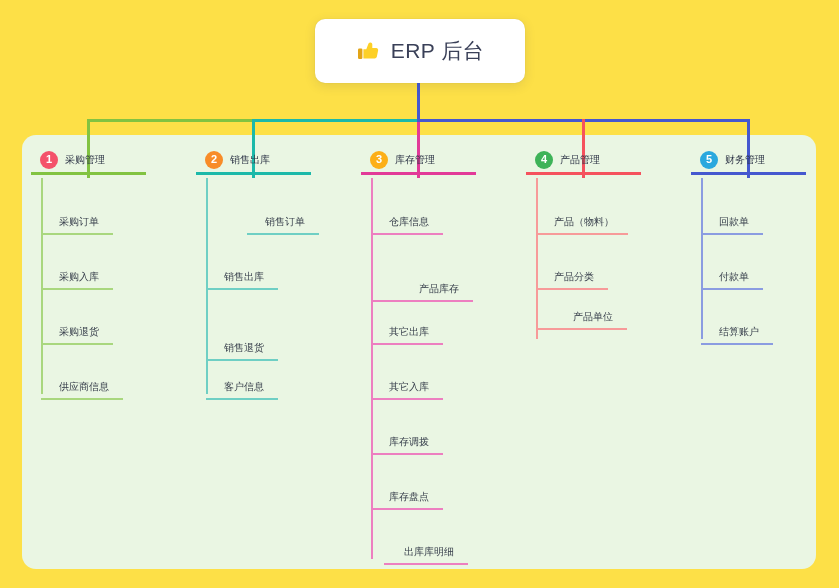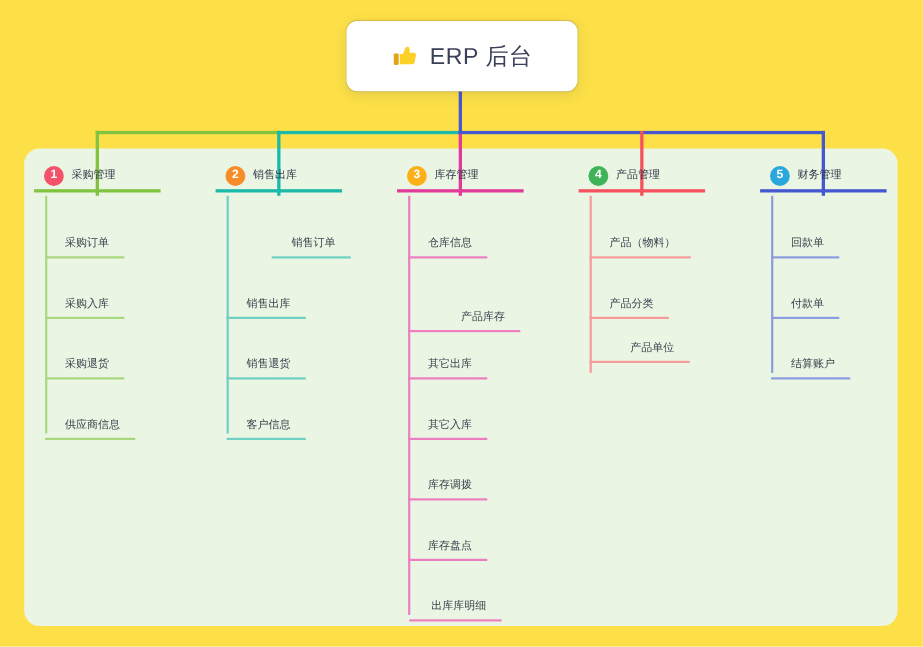--- a/index.html
+++ b/index.html
@@ -99,21 +99,21 @@
         <span class="badge" style="background: rgb(248, 140, 40);">2</span>
         <span class="branch-label">销售出库</span>
       </div>
       <div class="child-vline" style="left: 206px; height: 216px; background: rgb(111, 207, 196);"></div>
       <div class="child-row" style="left: 206px; top: 201px; border-bottom-color: rgb(111, 207, 196); margin-left: 41px;">
         <span class="child-label">销售订单</span>
       </div>
       <div class="child-row" style="left: 206px; top: 256px; border-bottom-color: rgb(111, 207, 196);">
         <span class="child-label">销售出库</span>
       </div>
-      <div class="child-row" style="left: 206px; top: 311px; border-bottom-color: rgb(111, 207, 196);">
+      <div class="child-row" style="left: 206px; top: 327px; border-bottom-color: rgb(111, 207, 196);">
         <span class="child-label">销售退货</span>
       </div>
       <div class="child-row" style="left: 206px; top: 366px; border-bottom-color: rgb(111, 207, 196);">
         <span class="child-label">客户信息</span>
       </div>
       <div class="branch-header" style="left: 361px; border-bottom-color: rgb(226, 58, 152);">
         <span class="badge" style="background: rgb(252, 175, 23);">3</span>
         <span class="branch-label">库存管理</span>
       </div>
       <div class="child-vline" style="left: 371px; height: 381px; background: rgb(237, 127, 192);"></div>
@@ -128,21 +128,21 @@
       </div>
       <div class="child-row" style="left: 371px; top: 366px; border-bottom-color: rgb(237, 127, 192);">
         <span class="child-label">其它入库</span>
       </div>
       <div class="child-row" style="left: 371px; top: 421px; border-bottom-color: rgb(237, 127, 192);">
         <span class="child-label">库存调拨</span>
       </div>
       <div class="child-row" style="left: 371px; top: 476px; border-bottom-color: rgb(237, 127, 192);">
         <span class="child-label">库存盘点</span>
       </div>
-      <div class="child-row" style="left: 372px; top: 531px; border-bottom-color: rgb(237, 127, 192); padding-left: 20px;">
+      <div class="child-row" style="left: 384px; top: 531px; border-bottom-color: rgb(237, 127, 192); padding-left: 20px;">
         <span class="child-label">出库库明细</span>
       </div>
       <div class="branch-header" style="left: 526px; border-bottom-color: rgb(245, 82, 93);">
         <span class="badge" style="background: rgb(62, 179, 88);">4</span>
         <span class="branch-label">产品管理</span>
       </div>
       <div class="child-vline" style="left: 536px; height: 161px; background: rgb(247, 154, 153);"></div>
       <div class="child-row" style="left: 536px; top: 201px; border-bottom-color: rgb(247, 154, 153);">
         <span class="child-label">产品（物料）</span>
       </div>

